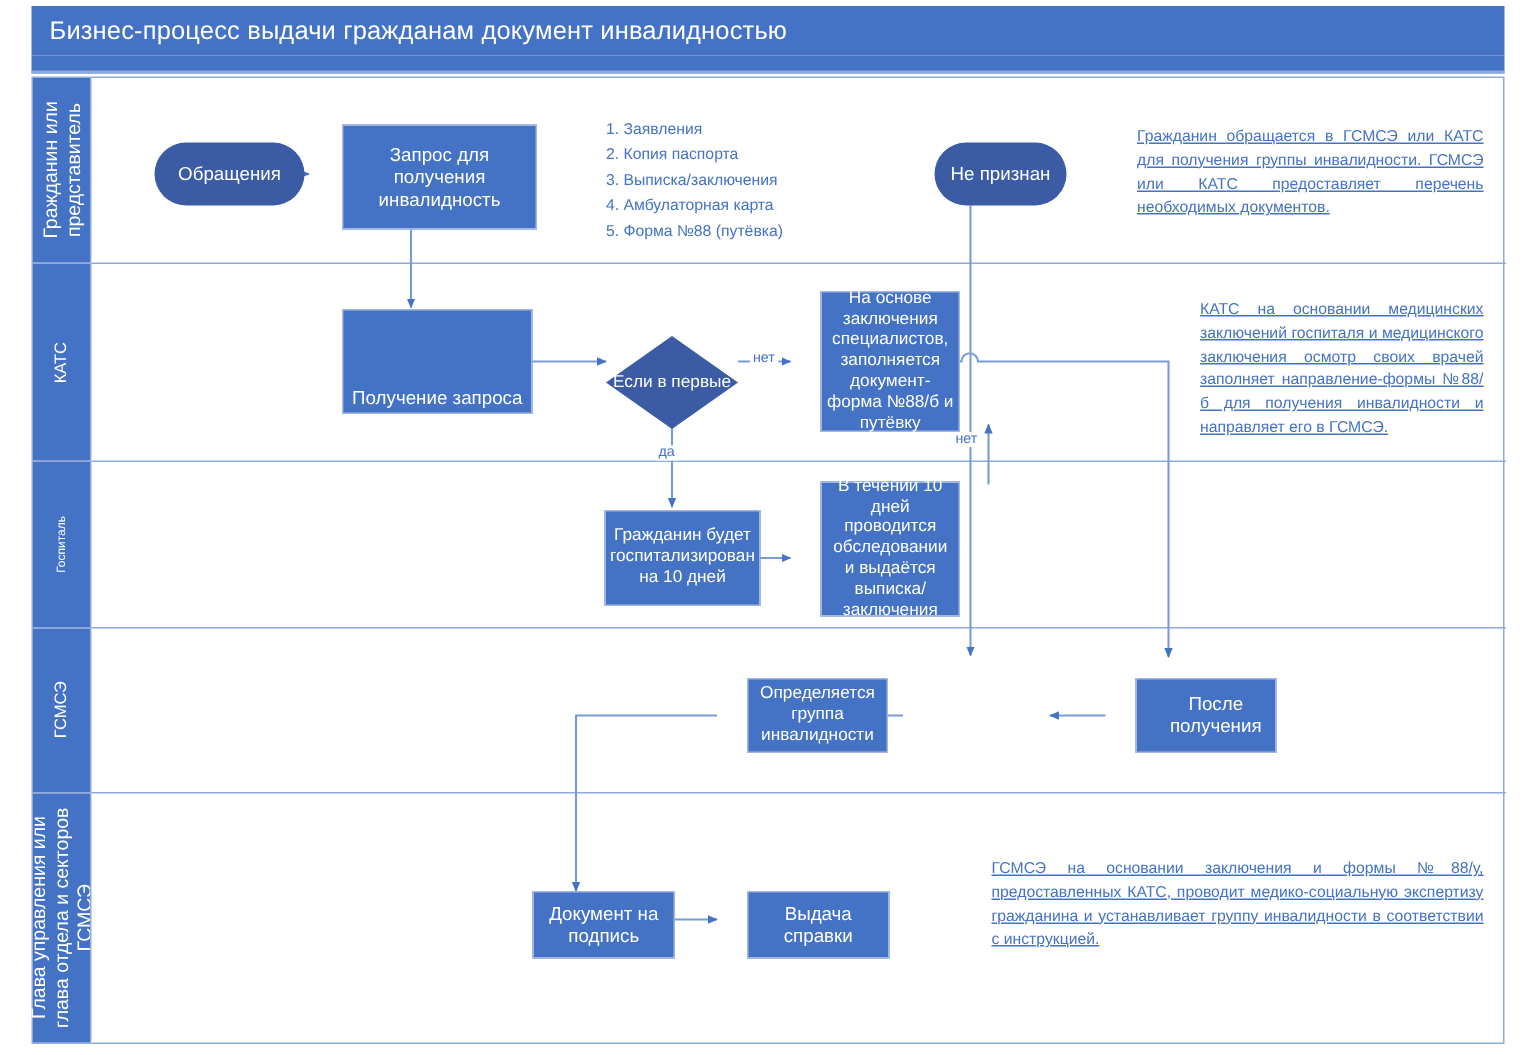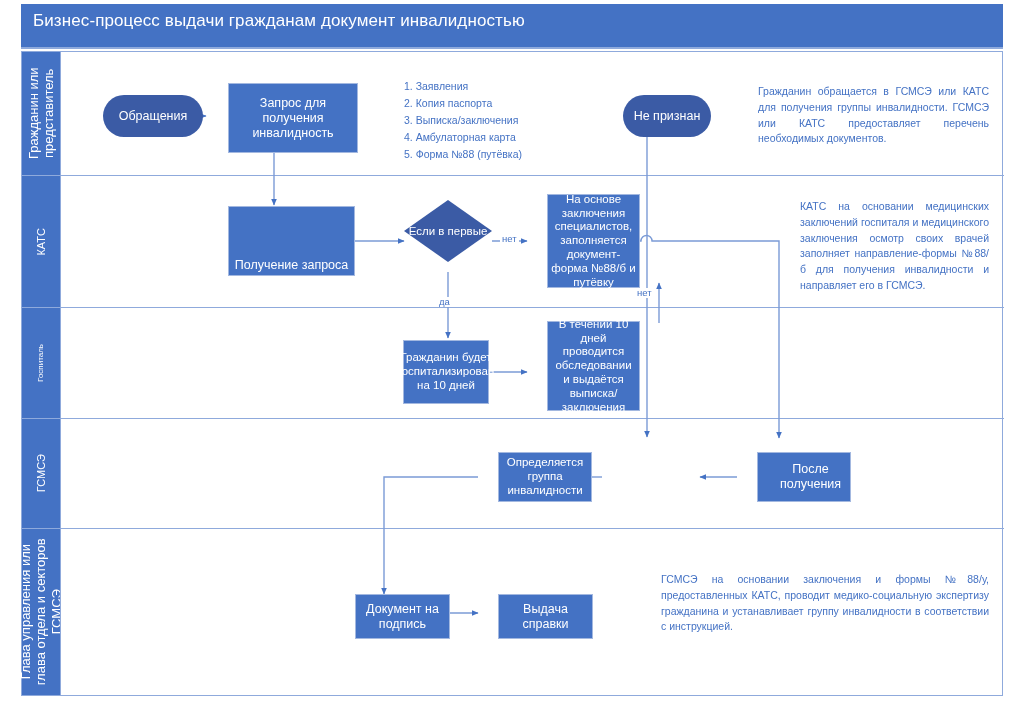--- a/index.html
+++ b/index.html
@@ -110,20 +110,21 @@
   }
 
   
   .freetext{
     position:absolute;
     color:#4472C4;
     font-size:10.5px;
     line-height:1.5;
     text-align:justify;
     text-justify:inter-word;
+    text-decoration:underline;
   }
   .doclist{
     position:absolute;
     color:#4472C4;
     font-size:10.5px;
     line-height:1.62;
   }
   .doclist div{white-space:nowrap;}
   .edgelabel{
     position:absolute;
@@ -239,42 +240,42 @@
     <div>4. Амбулаторная карта</div>
     <div>5. Форма №88 (путёвка)</div>
   </div>
 
   <div class="freetext" style="left:758px;top:84px;width:231px;">Гражданин обращается в ГСМСЭ или КАТС для получения группы инвалидности. ГСМСЭ или КАТС предоставляет перечень необходимых документов.</div>
 
   <div class="node rect big" style="left:209px;top:206px;width:127px;height:70px;align-items:flex-end;">
     <span>Получение запроса</span>
   </div>
 
-  <div class="diamond-wrap" style="left:404px;top:200px;width:88px;height:62px;">
+  <div class="diamond-wrap" style="left:404px;top:224px;width:88px;height:62px;">
     <svg width="88" height="62">
       <polygon points="44,0 88,31 44,62 0,31" fill="#3B5BA5"></polygon>
     </svg>
     <div class="dlabel">
         <span>Если в первые</span>
       </div>
   </div>
 
   <div class="edgelabel" style="left:500px;top:234px;">нет</div>
 
   <div class="node rect" style="left:528px;top:194px;width:93px;height:94px;">
     <span>На основе заключения специалистов, заполняется документ-форма №88/б и путёвку</span>
   </div>
 
   <div class="edgelabel" style="left:437px;top:297px;">да</div>
 
   <div class="edgelabel" style="left:635px;top:288px;">нет</div>
 
   <div class="freetext" style="left:800px;top:199px;width:189px;">КАТС на основании медицинских заключений госпиталя и медицинского заключения осмотр своих врачей заполняет направление-формы №88/б для получения инвалидности и направляет его в ГСМСЭ.</div>
 
-  <div class="node rect" style="left:384px;top:340px;width:86px;height:64px;">
+  <div class="node rect" style="left:384px;top:340px;width:104px;height:64px;">
     <span>Гражданин будет госпитализирован на 10 дней</span>
   </div>
 
   <div class="node rect" style="left:528px;top:321px;width:93px;height:90px;">
     <span>В течении 10 дней проводится обследовании и выдаётся выписка/ заключения</span>
   </div>
 
   <div class="node rect" style="left:479px;top:452px;width:94px;height:50px;">
     <span>Определяется группа инвалидности</span>
   </div>

